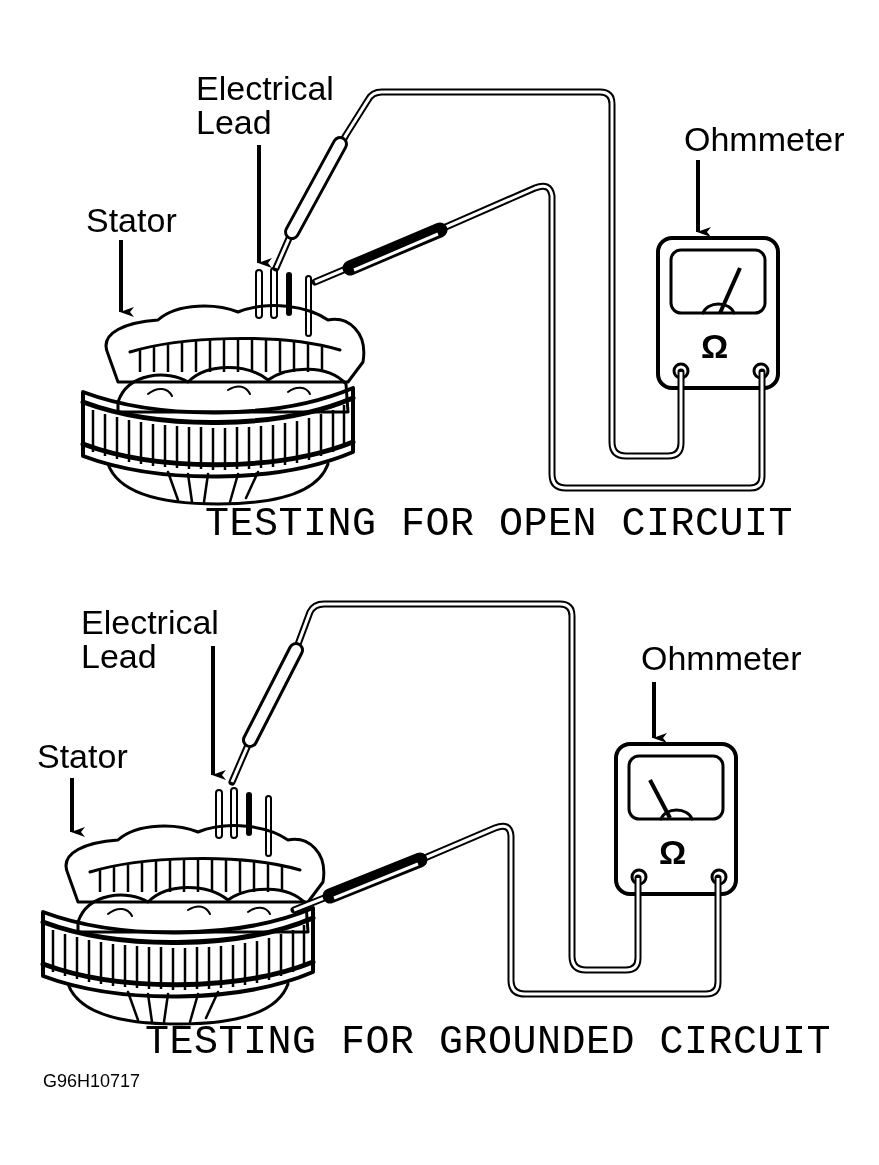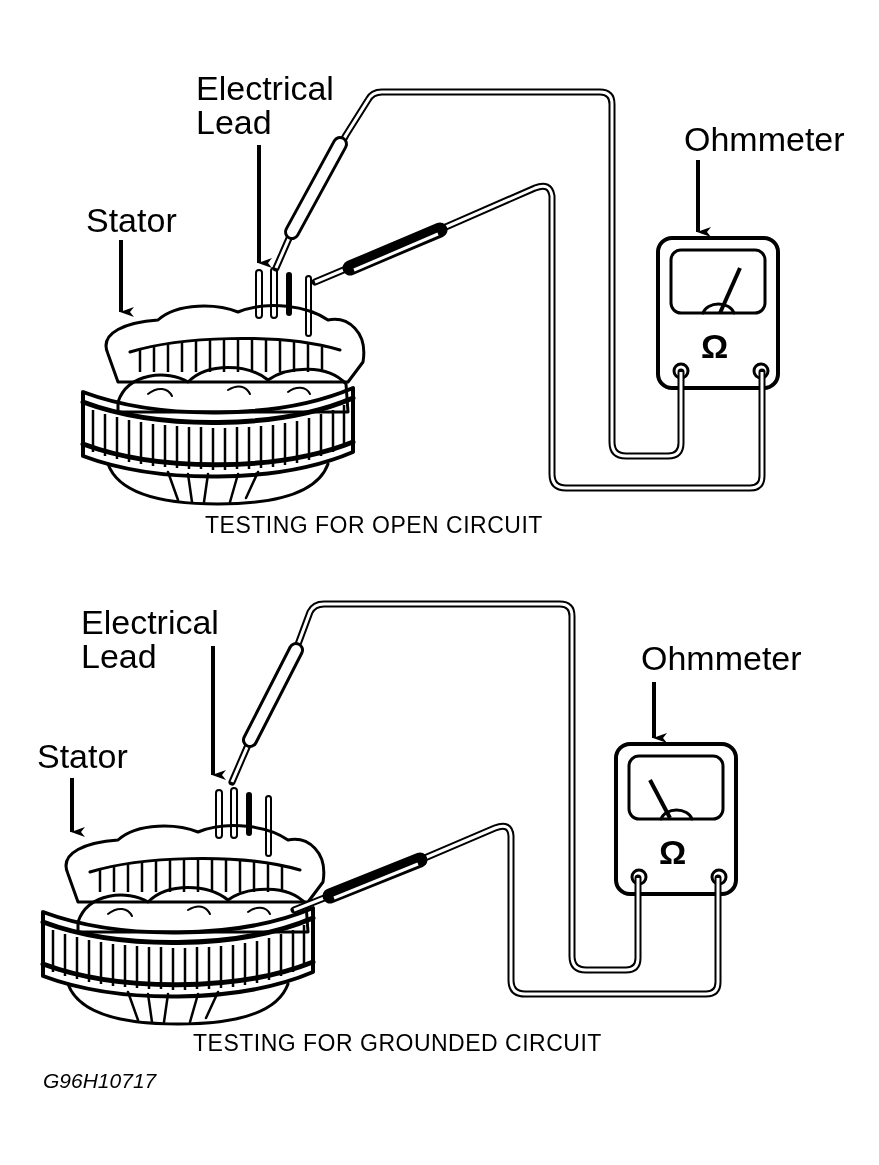--- a/index.html
+++ b/index.html
@@ -1,19 +1,19 @@
 <!DOCTYPE html>
 <html><head>
   <meta charset="utf-8">
   <style>
     html, body { margin: 0; padding: 0; background: #ffffff; }
     body { width: 879px; height: 1165px; position: relative; overflow: hidden; font-family: "Liberation Sans", sans-serif; color: #000; }
     .lbl { position: absolute; font-size: 34px; line-height: 33px; white-space: nowrap; }
-    .caption { position: absolute; font-size: 23px; line-height: 34px; white-space: nowrap; letter-spacing: 0.5px; }
-    .code { position: absolute; font-size: 21px; line-height: 24px; white-space: nowrap; font-style: italic; }
+    .caption { position: absolute; font-size: 40px; line-height: 34px; white-space: nowrap; letter-spacing: 0.5px; font-family: Liberation Mono, monospace; }
+    .code { position: absolute; font-size: 18px; line-height: 24px; white-space: nowrap; }
     svg.art { position: absolute; left: 0; top: 0; }
     .stk { fill: none; stroke: #000; stroke-linecap: round; stroke-linejoin: round; }
   </style>
 </head>
 <body>
 
 <svg class="art" width="879" height="1165" viewBox="0 0 879 1165">
   <defs>
     <marker id="ah" viewBox="0 0 10 14" refX="5" refY="13" markerWidth="10" markerHeight="14" orient="auto-start-reverse" markerUnits="userSpaceOnUse">
       <path d="M0,0 L5,14 L10,0 L5,4 Z" fill="#000"></path>
@@ -135,15 +135,15 @@
 <div class="lbl" style="left:86px;top:204px;">Stator</div>
 <div class="lbl" style="left:684px;top:123px;">Ohmmeter</div>
 <div class="lbl" style="left:701px;top:330px;font-size:34px;font-weight:bold;">Ω</div>
 <div class="caption" style="left:205px;top:508px;">TESTING FOR OPEN CIRCUIT</div>
 
 <div class="lbl" style="left:81px;top:606px;">Electrical</div>
 <div class="lbl" style="left:81px;top:640px;">Lead</div>
 <div class="lbl" style="left:37px;top:740px;">Stator</div>
 <div class="lbl" style="left:641px;top:642px;">Ohmmeter</div>
 <div class="lbl" style="left:659px;top:836px;font-size:34px;font-weight:bold;">Ω</div>
-<div class="caption" style="left:145px;top:1026px;margin-left:48px;">TESTING FOR GROUNDED CIRCUIT</div>
+<div class="caption" style="left:145px;top:1026px;">TESTING FOR GROUNDED CIRCUIT</div>
 
 <div class="code" style="left:43px;top:1069px;">G96H10717</div>
 
 </body></html>

